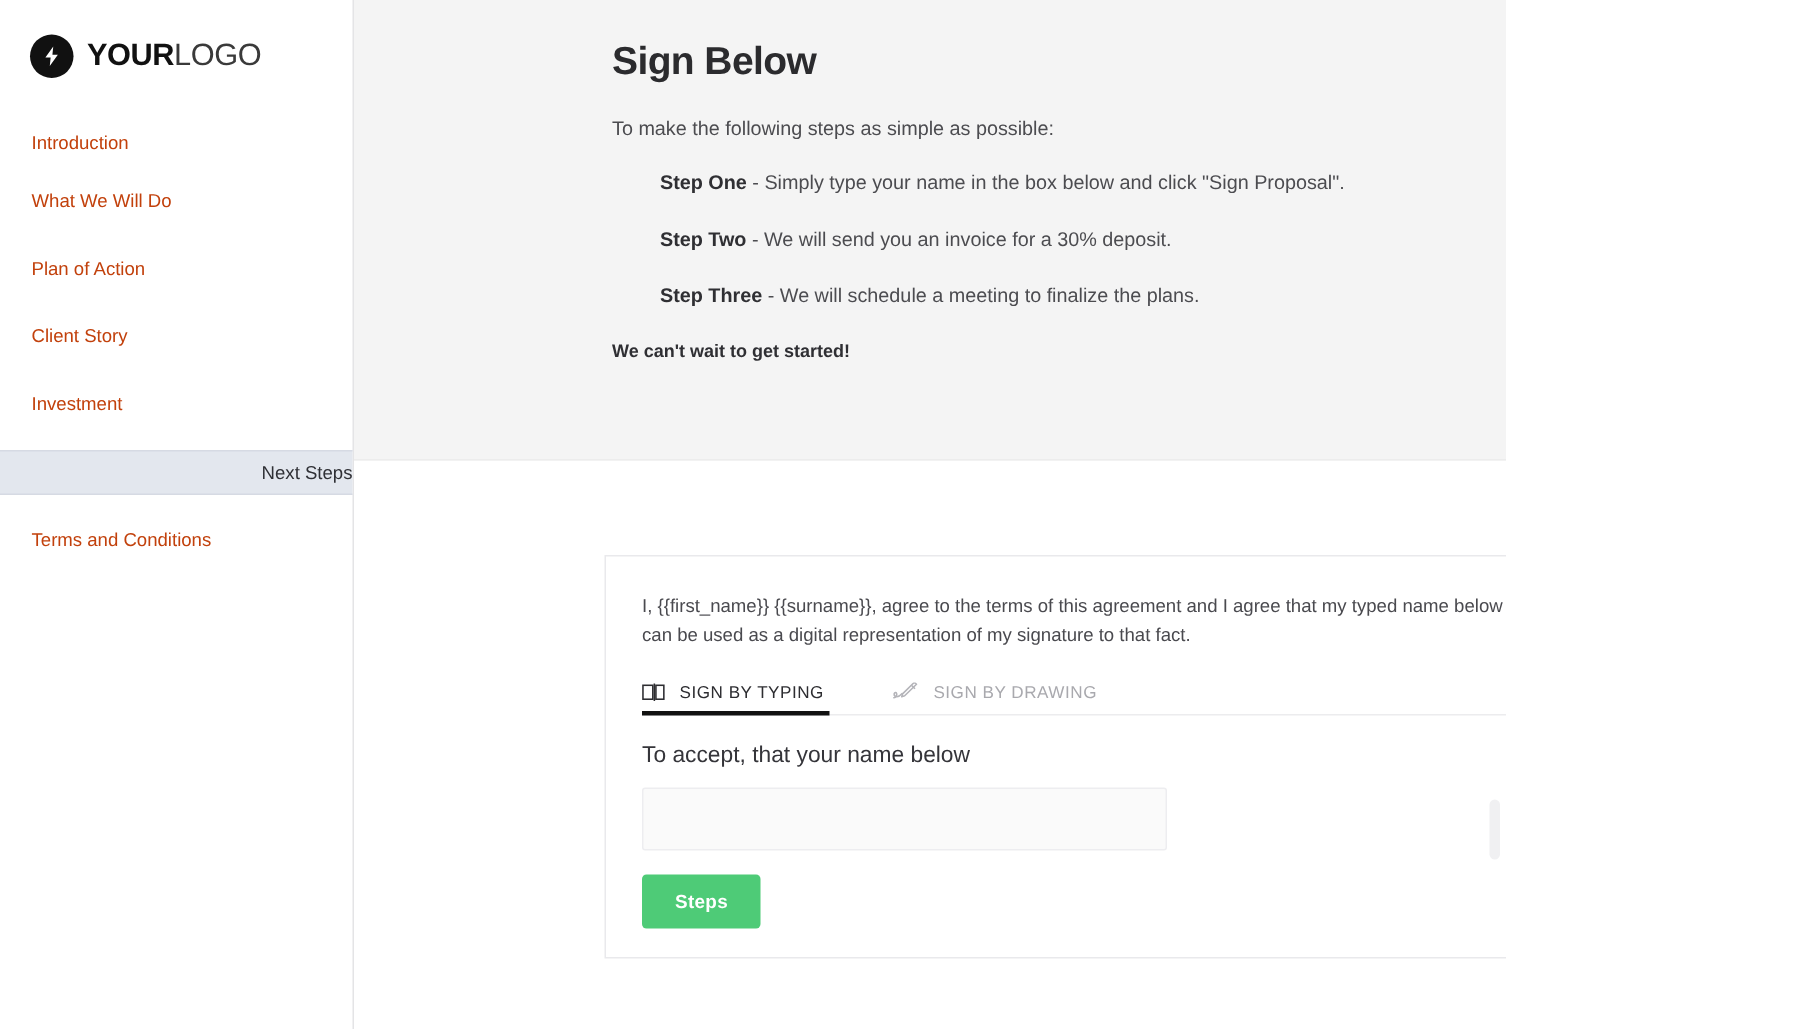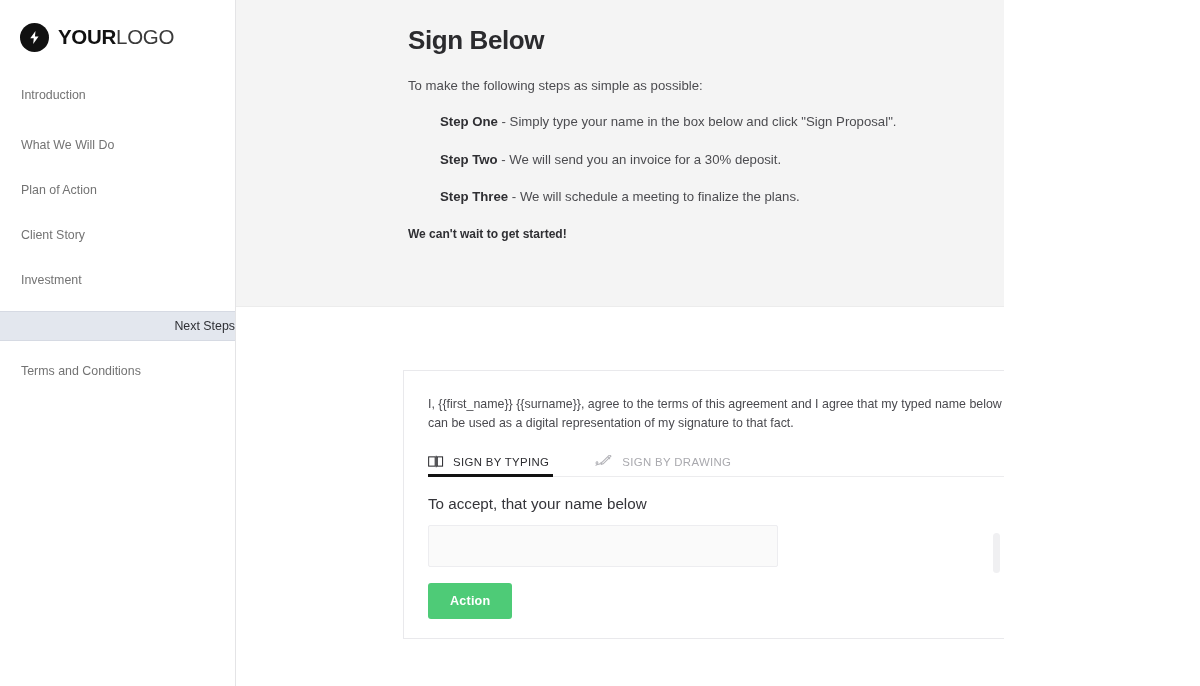--- a/index.html
+++ b/index.html
@@ -85,21 +85,21 @@
 
   .nav {
     margin-top: 28px;
   }
   .nav-item {
     height: 30px;
     display: flex;
     align-items: center;
     padding-left: 21px;
     font-size: 12.4px;
-    color: #737373;
+    color: #c2410c;
     box-sizing: border-box;
     border-top: 1px solid transparent;
     border-bottom: 1px solid transparent;
     cursor: pointer;
     white-space: nowrap;
   }
   .nav-item + .nav-item {
     margin-top: 0;
   }
   .nav-item.active {
@@ -285,21 +285,21 @@
       </span>
       <span class="logo-text">
         <span class="lt-bold">YOUR</span><span class="lt-light">LOGO</span>
       </span>
     </div>
 
     <div class="nav">
       <div class="nav-item">
         <span>Introduction</span>
       </div>
-      <div class="nav-item" style="margin-top:20px">
+      <div class="nav-item" style="margin-top:9px">
         <span>What We Will Do</span>
       </div>
       <div class="nav-item" style="margin-top:15px">
         <span>Plan of Action</span>
       </div>
       <div class="nav-item" style="margin-top:15px">
         <span>Client Story</span>
       </div>
       <div class="nav-item" style="margin-top:15px">
         <span>Investment</span>
@@ -360,21 +360,21 @@
               </svg>
             </span>
             <span class="tab-label">SIGN BY DRAWING</span>
           </div>
         </div>
 
         <p class="accept-label">To accept, that your name below</p>
 
         <input class="name-input" type="text" placeholder="" style="">
 
-        <button class="accept-btn">Action</button>
+        <button class="accept-btn">Steps</button>
 
       </div>
     </div>
 
   </div>
 
   <div class="scroll-thumb"></div>
 
 </div>
 

